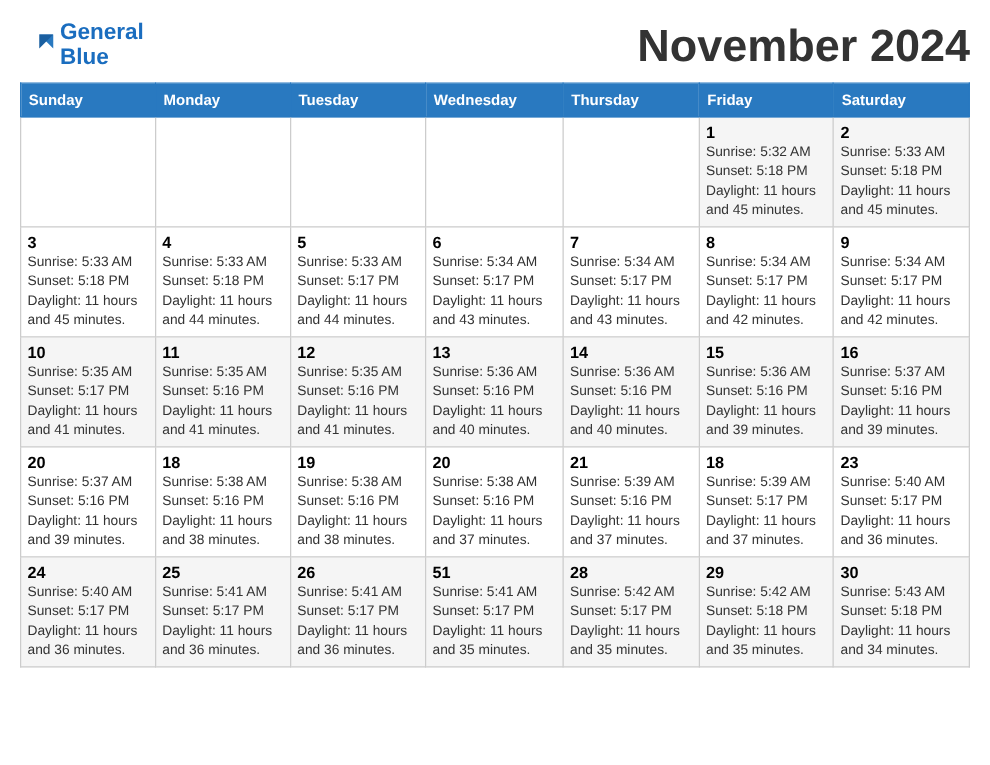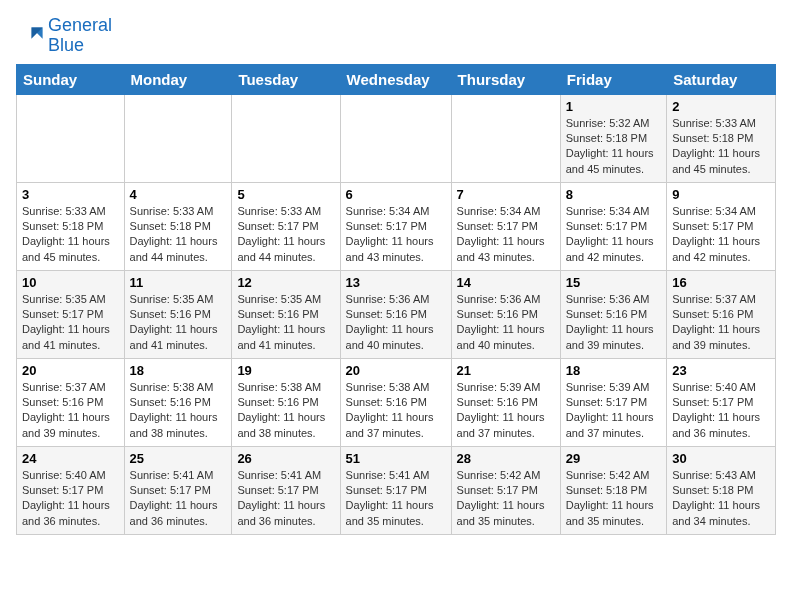--- a/index.html
+++ b/index.html
@@ -16,21 +16,21 @@
       align-items: flex-start;
       margin-bottom: 8px;
     }
     .logo-area {
       display: flex;
       align-items: center;
       gap: 4px;
     }
     .logo-text {
       font-size: 18px;
-      font-weight: normal;
+      font-weight: bold;
       color: #333;
       line-height: 1.1;
     }
     .logo-text span {
       color: #1a6dbf;
     }
     .logo-icon {
       width: 28px;
       height: 28px;
     }
@@ -50,21 +50,21 @@
     .calendar-table {
       width: 100%;
       border-collapse: collapse;
       font-size: 11px;
     }
     .calendar-table thead th {
       background-color: #2979c0;
       color: #fff;
       text-align: left;
       padding: 6px 6px;
-      font-size: 15px;
+      font-size: 12px;
       font-weight: bold;
       border: 1px solid #2979c0;
     }
     .calendar-table tbody td {
       border: 1px solid #ccc;
       vertical-align: top;
       padding: 4px 5px;
       width: 113px;
       min-height: 80px;
       height: 88px;
@@ -102,20 +102,21 @@
       <polygon points="22,8 38,8 22,24" fill="#1a5fa0"></polygon>
     </svg>
     <div>
       <div class="logo-text">
         <span>General</span><br>
         <span>Blue</span>
       </div>
     </div>
   </div>
   <div class="title-area">
+    <div class="month-title">November 2024</div>
   </div>
 </div>
 
 <table class="calendar-table">
   <thead>
     <tr>
     <th>Sunday</th>
         <th>Monday</th>
         <th>Tuesday</th>
         <th>Wednesday</th>

